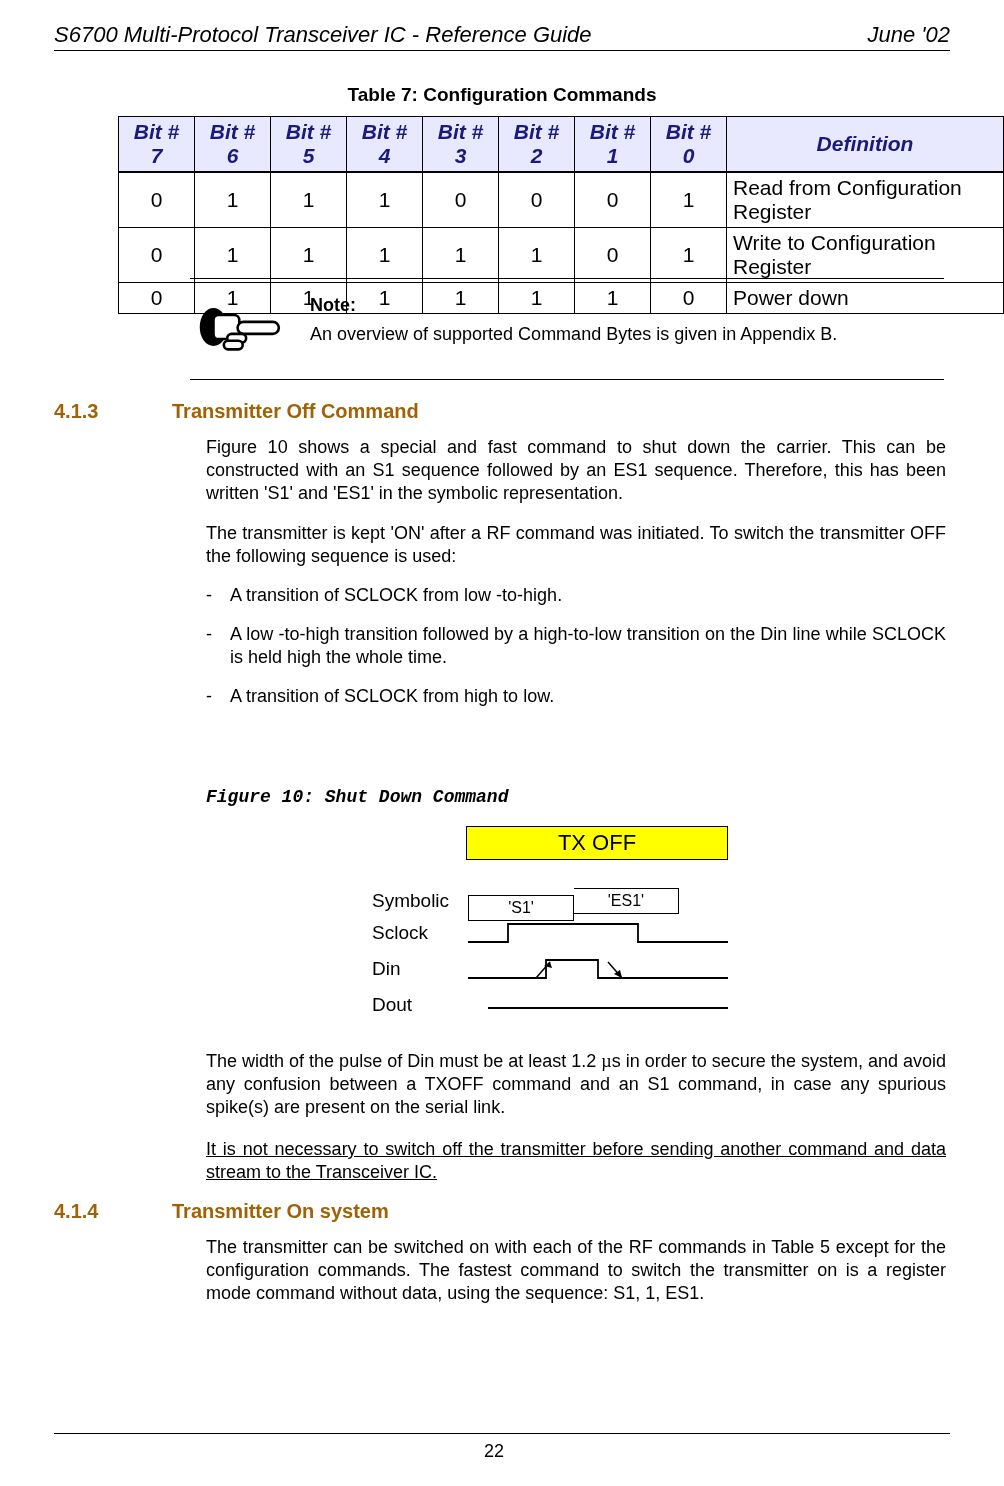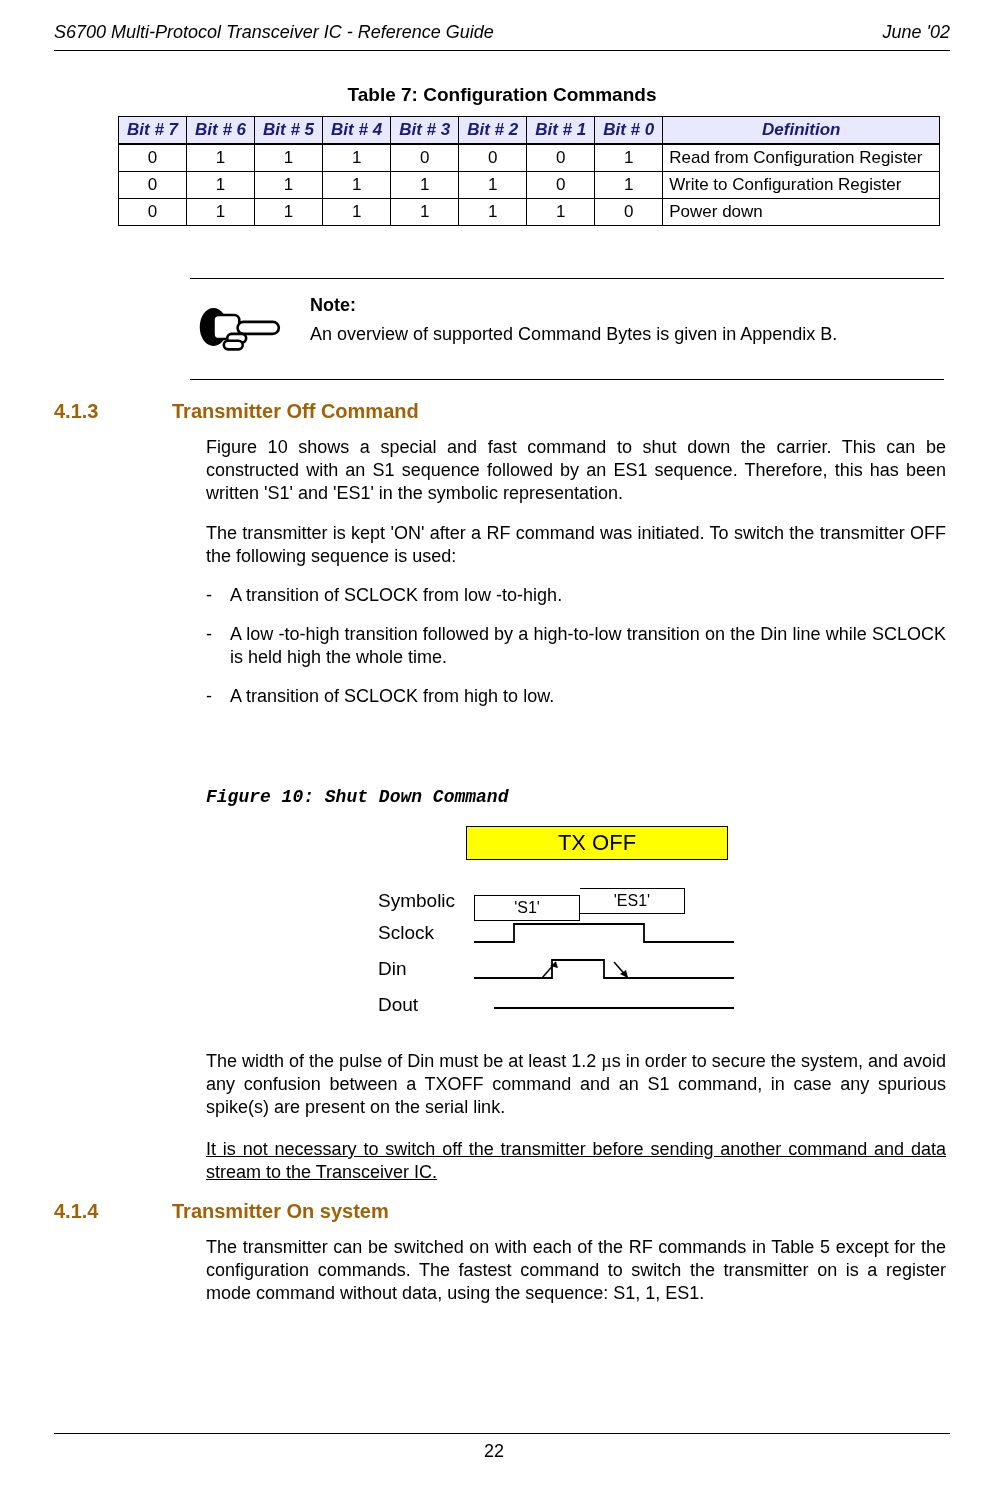--- a/index.html
+++ b/index.html
@@ -11,21 +11,21 @@
     font-size: 18px;
     color: #000;
     position: relative;
     background: #fff;
   }
   .header-row {
     position: absolute;
     top: 22px; left: 54px; right: 54px;
     display: flex; justify-content: space-between;
     font-style: italic;
-    font-size: 18px;
+    font-size: 22px;
   }
   .header-rule {
     position: absolute;
     top: 50px; left: 54px; right: 54px;
     border-top: 1.5px solid #000;
   }
   .footer-rule {
     position: absolute;
     bottom: 52px; left: 54px; right: 54px;
     border-top: 1.5px solid #000;
@@ -40,21 +40,21 @@
     position: absolute;
     top: 84px; left: 0; right: 0;
     text-align: center;
     font-weight: bold;
     font-size: 19px;
   }
   table.config {
     position: absolute;
     top: 116px; left: 118px;
     border-collapse: collapse;
-    font-size: 17px;
+    font-size: 21px;
     padding-left: 18px;
   }
   table.config th, table.config td {
     border: 1px solid #000;
     padding: 3px 8px;
     text-align: center;
   }
   table.config th {
     background: #e8e8ff;
     color: #1a1a7a;
@@ -116,21 +116,21 @@
   }
   .txoff {
     position: absolute;
     top: 0; left: 94px; width: 260px; height: 32px;
     background: #ffff00;
     border: 1.5px solid #000;
     text-align: center;
     line-height: 32px;
     font-size: 22px;
   }
-  .row { position: absolute; left: 6px; display: flex; align-items: center; }
+  .row { position: absolute; left: 0; display: flex; align-items: center; }
   .rlabel { width: 96px; }
   .sym-s1, .sym-es1 {
     display: inline-block; border: 1px solid #000; height: 24px;
     line-height: 24px; text-align: center; font-size: 16px;
   }
   .sym-s1 { width: 104px; margin-top: 15px; }
   .sym-es1 { width: 104px; border-left: none; }
   svg.wave { display: block; }
 
   

